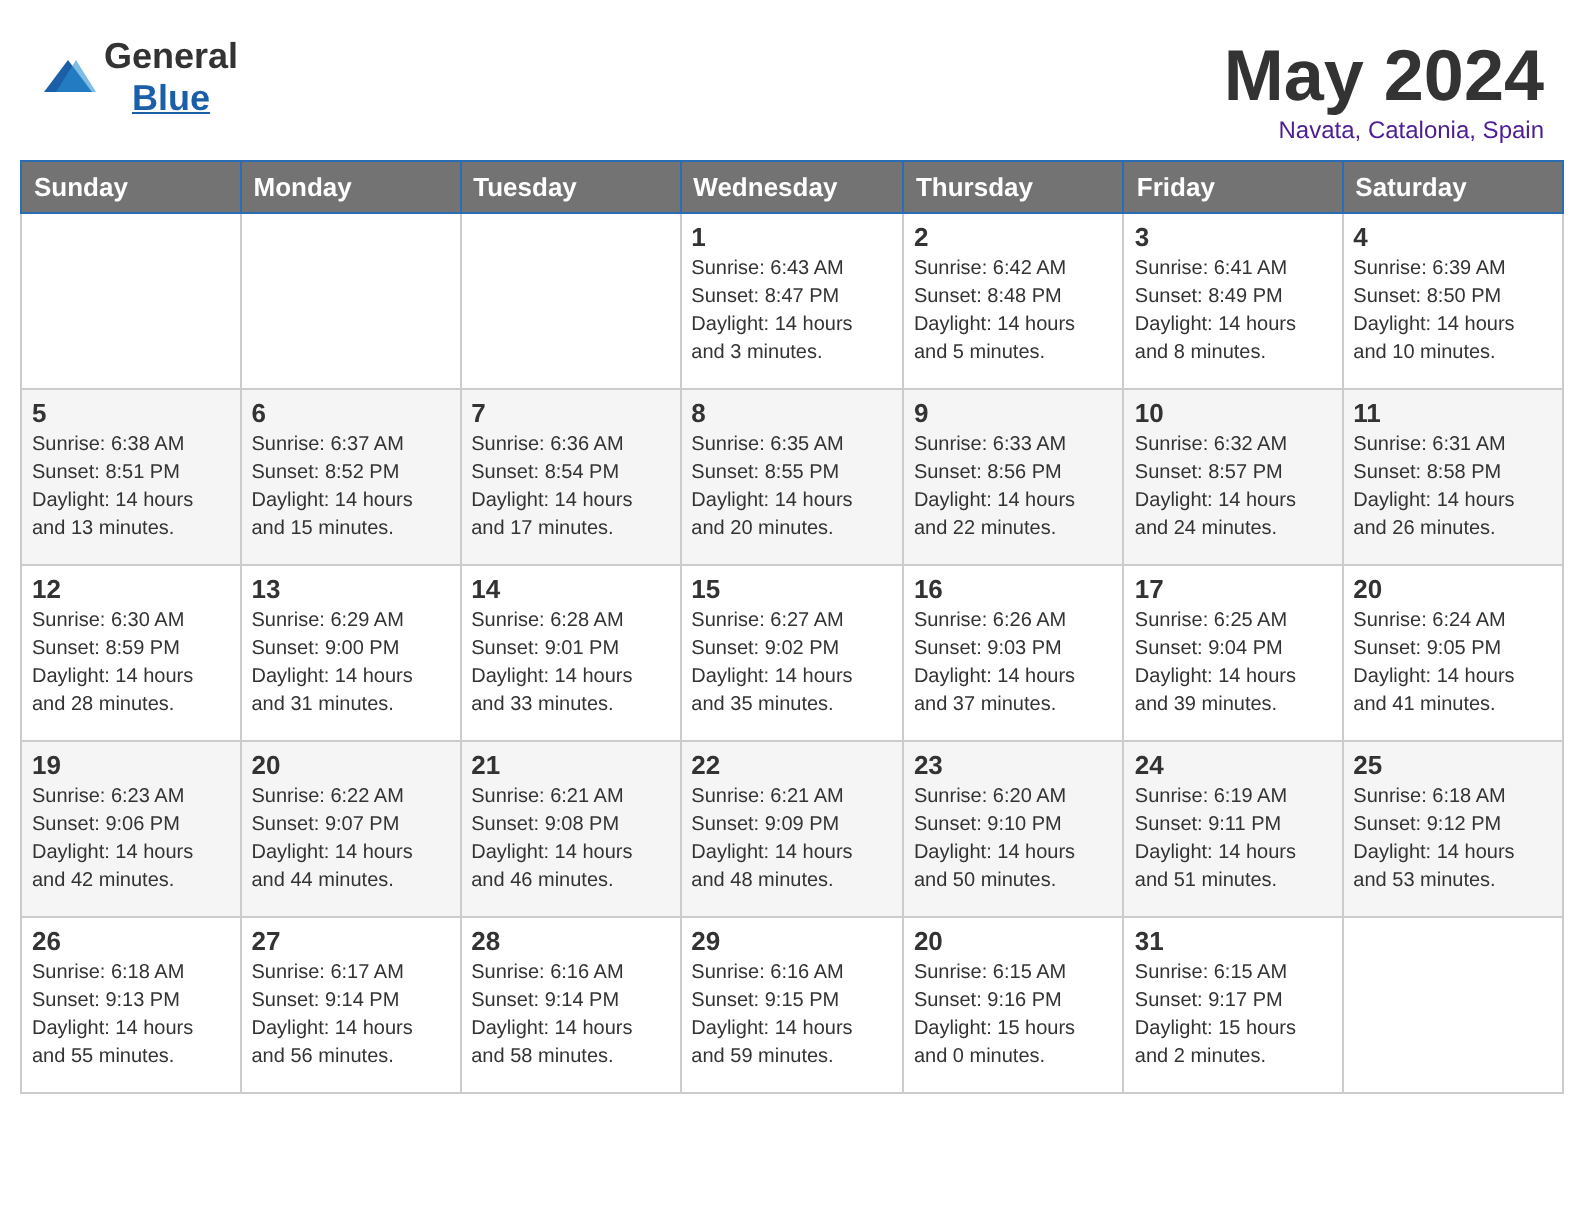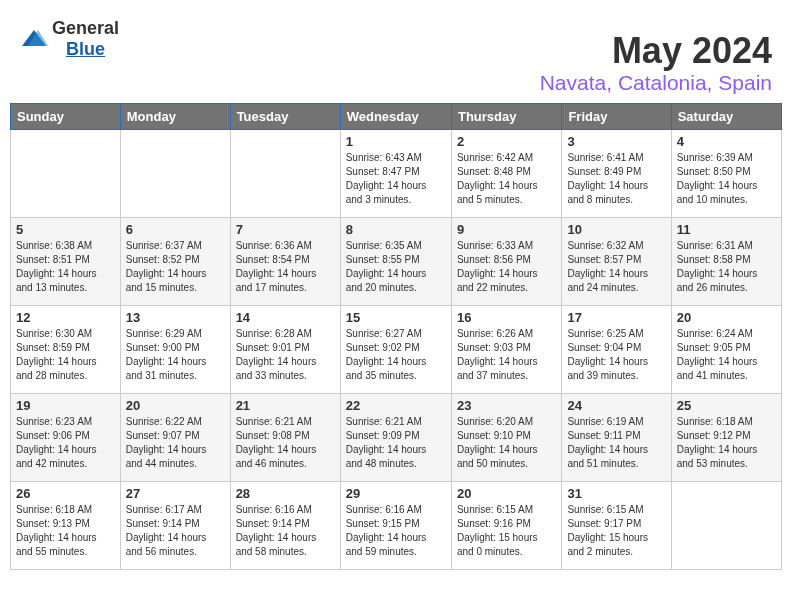--- a/index.html
+++ b/index.html
@@ -27,25 +27,24 @@
       height: 22px;
     }
     .title-section {
       text-align: right;
     }
     .month-title {
       font-size: 36px;
       font-weight: bold;
       color: #333;
       line-height: 1.1;
-      margin-top: 13px;
     }
     .location-title {
-      font-size: 21px;
-      color: #8b5cf6;
+      font-size: 12px;
+      color: #4c1d95;
     }
     .calendar {
       width: 100%;
       border-collapse: collapse;
       margin-top: 4px;
     }
     .calendar th {
       background: #737373;
       color: #fff;
       text-align: left;

